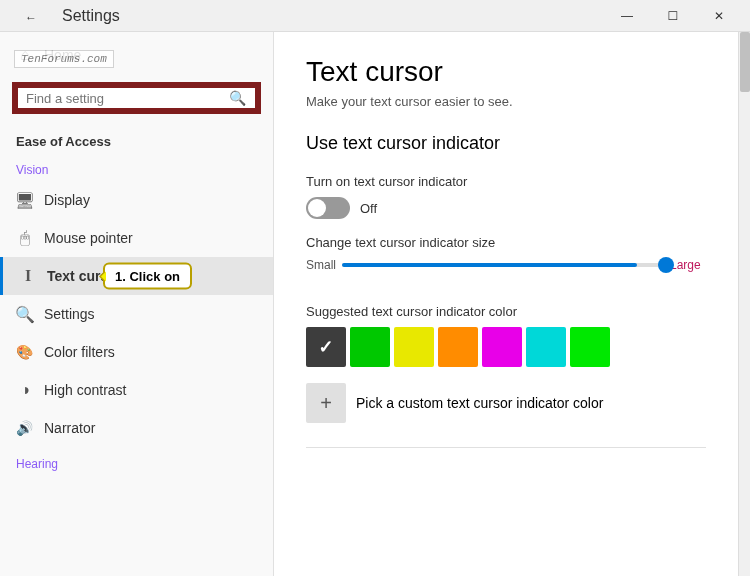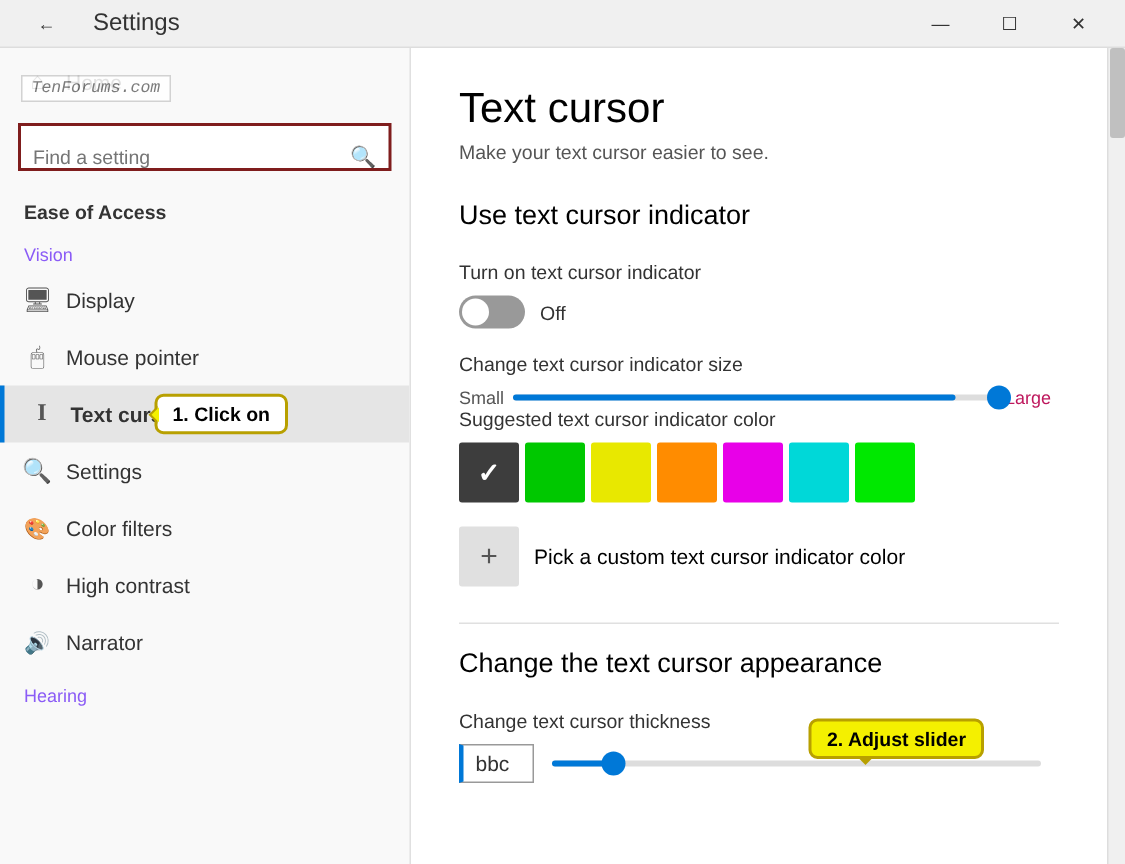--- a/index.html
+++ b/index.html
@@ -75,22 +75,22 @@
       align-items: center;
       gap: 10px;
       padding: 14px 16px;
       cursor: pointer;
       color: #333;
     }
 
     .sidebar-search {
       margin: 4px 12px 12px 12px;
       display: flex;
-      align-items: flex-end;
-      border: 2px solid #7f1d1d;
+      align-items: center;
+      border: 6px solid #7f1d1d;
       background: #fff;
       height: 32px;
       padding: 0 8px;
     }
     .sidebar-search input {
       border: none;
       outline: none;
       flex: 1;
       font-size: 13px;
       background: transparent;
@@ -253,21 +253,21 @@
     }
     .toggle-text {
       font-size: 13px;
       color: #333;
     }
 
     
     .slider-row {
       display: flex;
       align-items: center;
-      margin-bottom: 0;
+      margin-bottom: 32px;
     }
     .slider-label {
       font-size: 12px;
       color: #555;
       min-width: 36px;
     }
     .slider-track {
       flex: 1;
       height: 4px;
       background: #ddd;
@@ -538,37 +538,19 @@
       <div class="swatch" style="background:#00e800;"></div>
     </div>
 
     <div class="custom-color-row">
       <div class="swatch-add">+</div>
       <span>Pick a custom text cursor indicator color</span>
     </div>
 
     <hr class="divider">
 
-    <div class="appearance-section">
-      <h2 class="section-title">Change the text cursor appearance</h2>
-      <div class="setting-label">Change text cursor thickness</div>
-
-      <div class="thickness-row">
-        <div class="abc-box" style="position:relative; border-left: 3px solid #0078d7;">bbc</div>
-        <div class="thickness-slider-track">
-          <div class="thickness-fill"></div>
-          <div class="thickness-thumb"></div>
-        </div>
-
-        <div style="position:relative;">
-          <div class="callout2">
-            <span>2. Adjust slider</span>
-          </div>
-        </div>
-      </div>
-    </div>
   </div>
 
   <div class="scrollbar-track">
     <div class="scrollbar-thumb"></div>
   </div>
 
 </div>
 
 </body></html>

